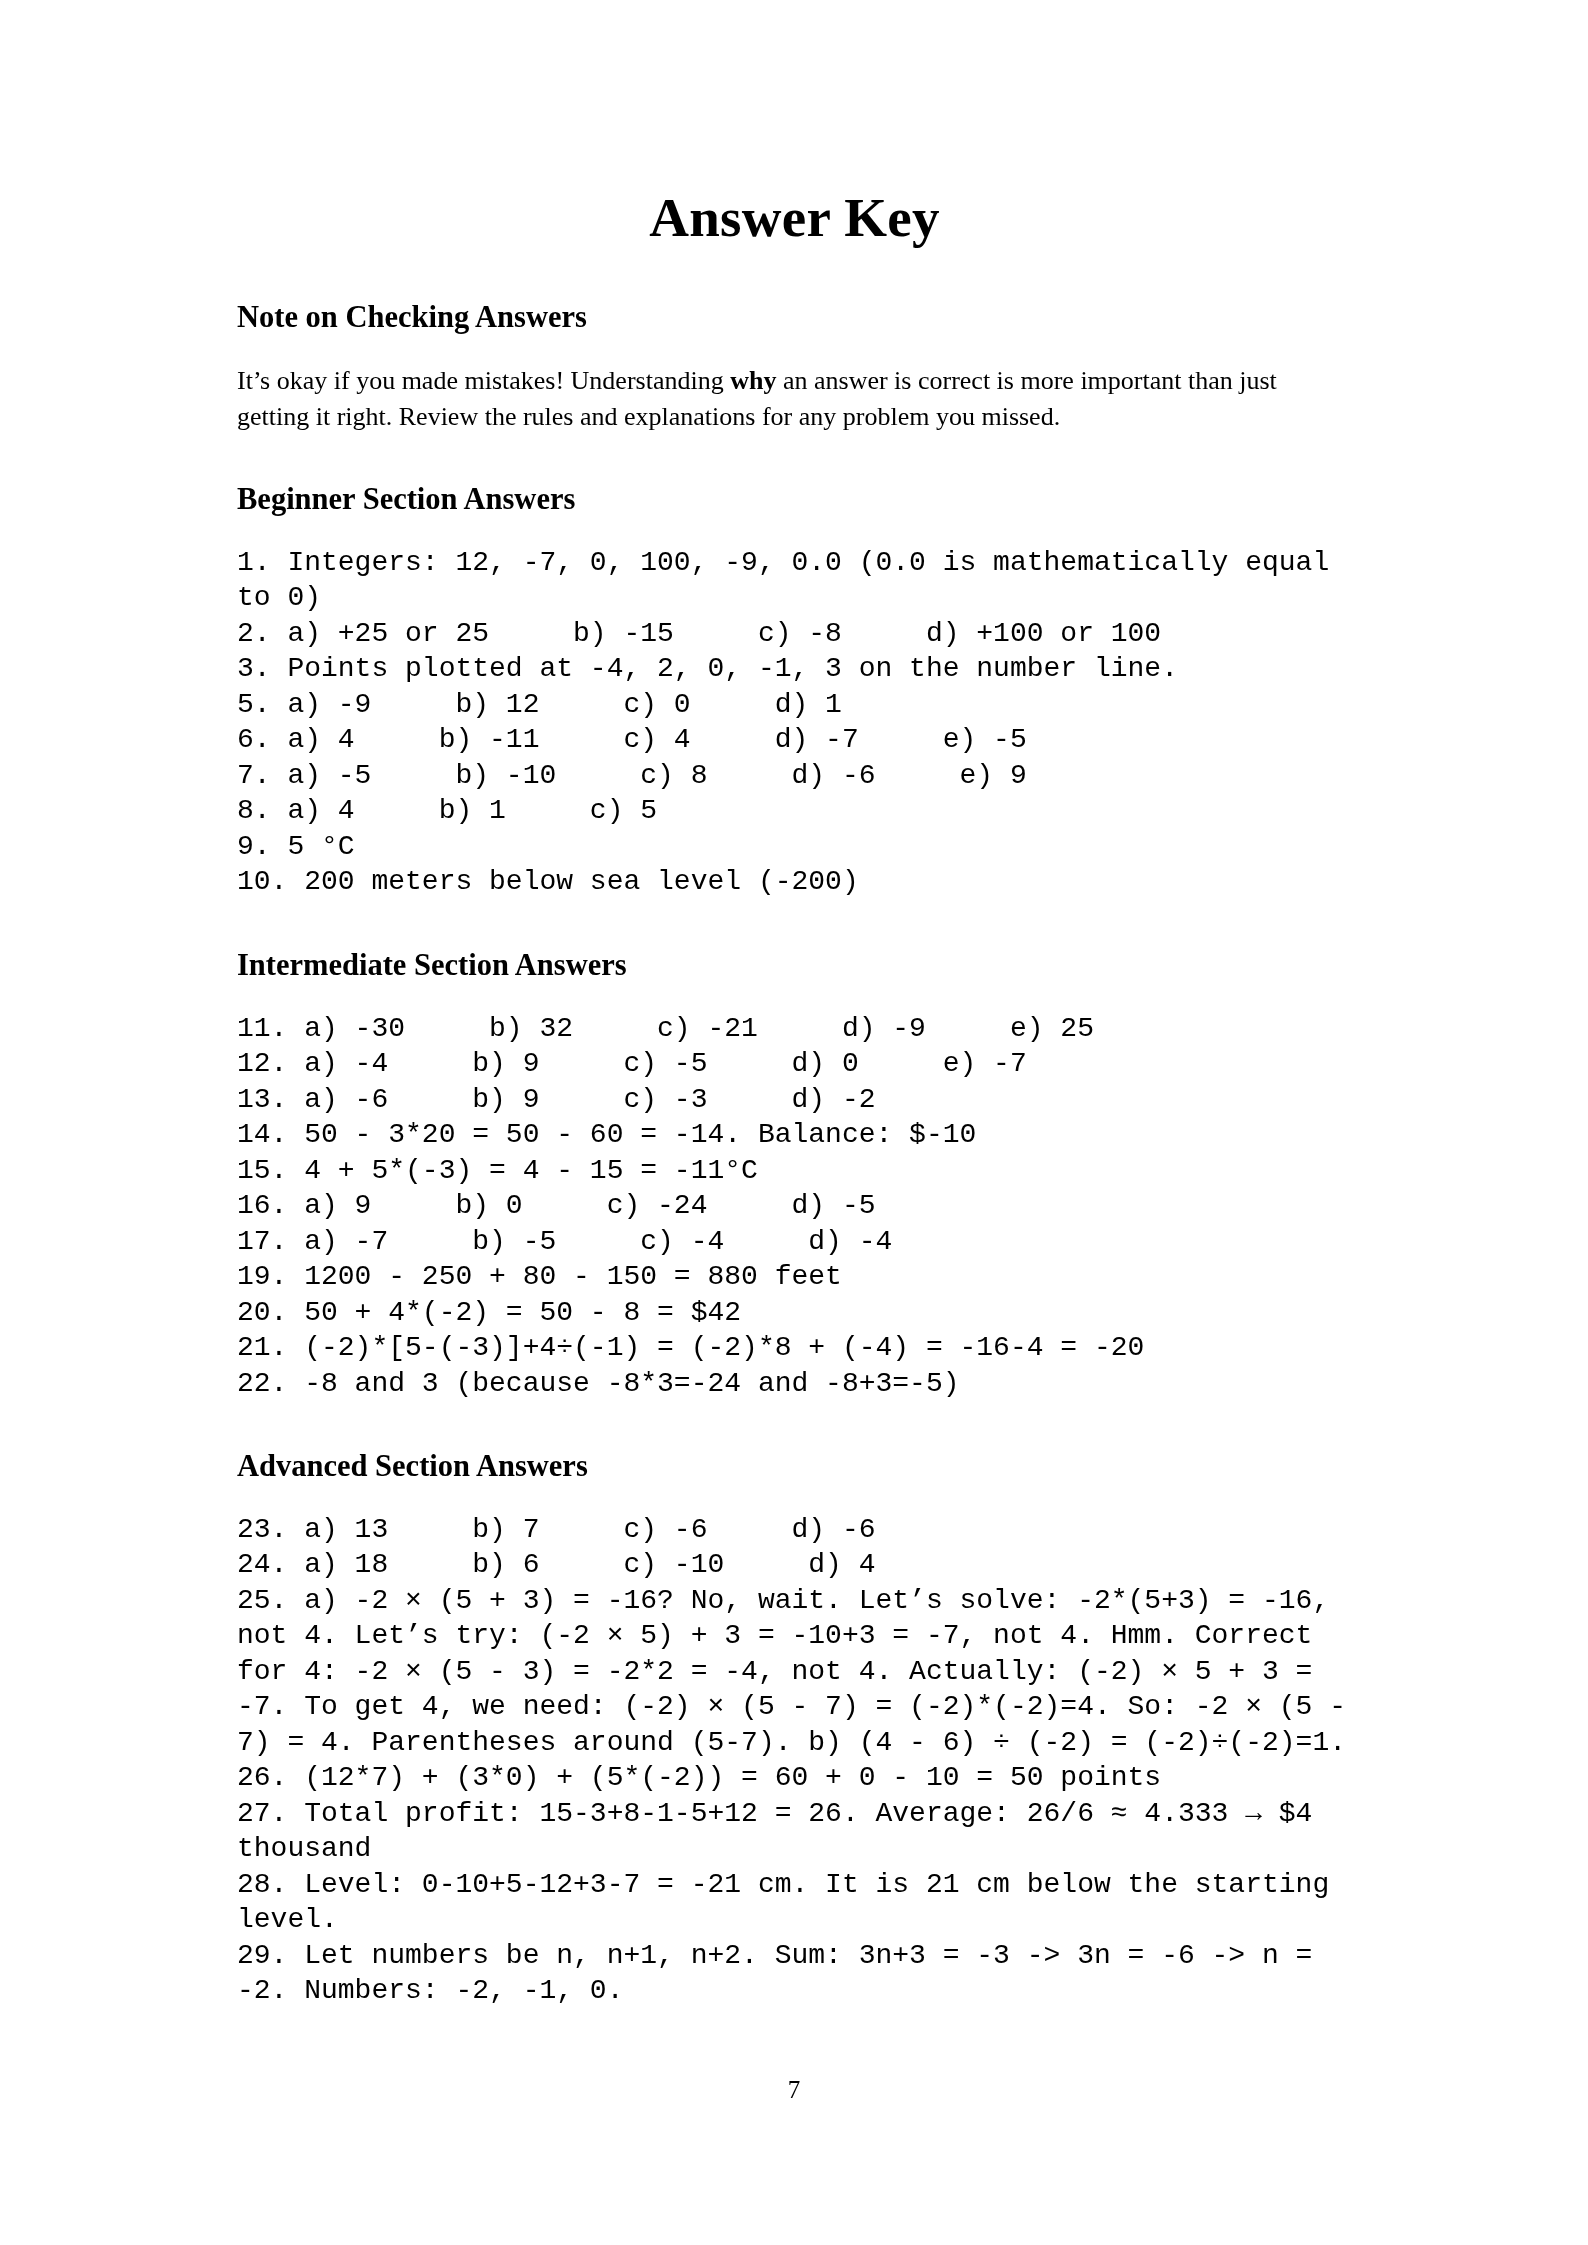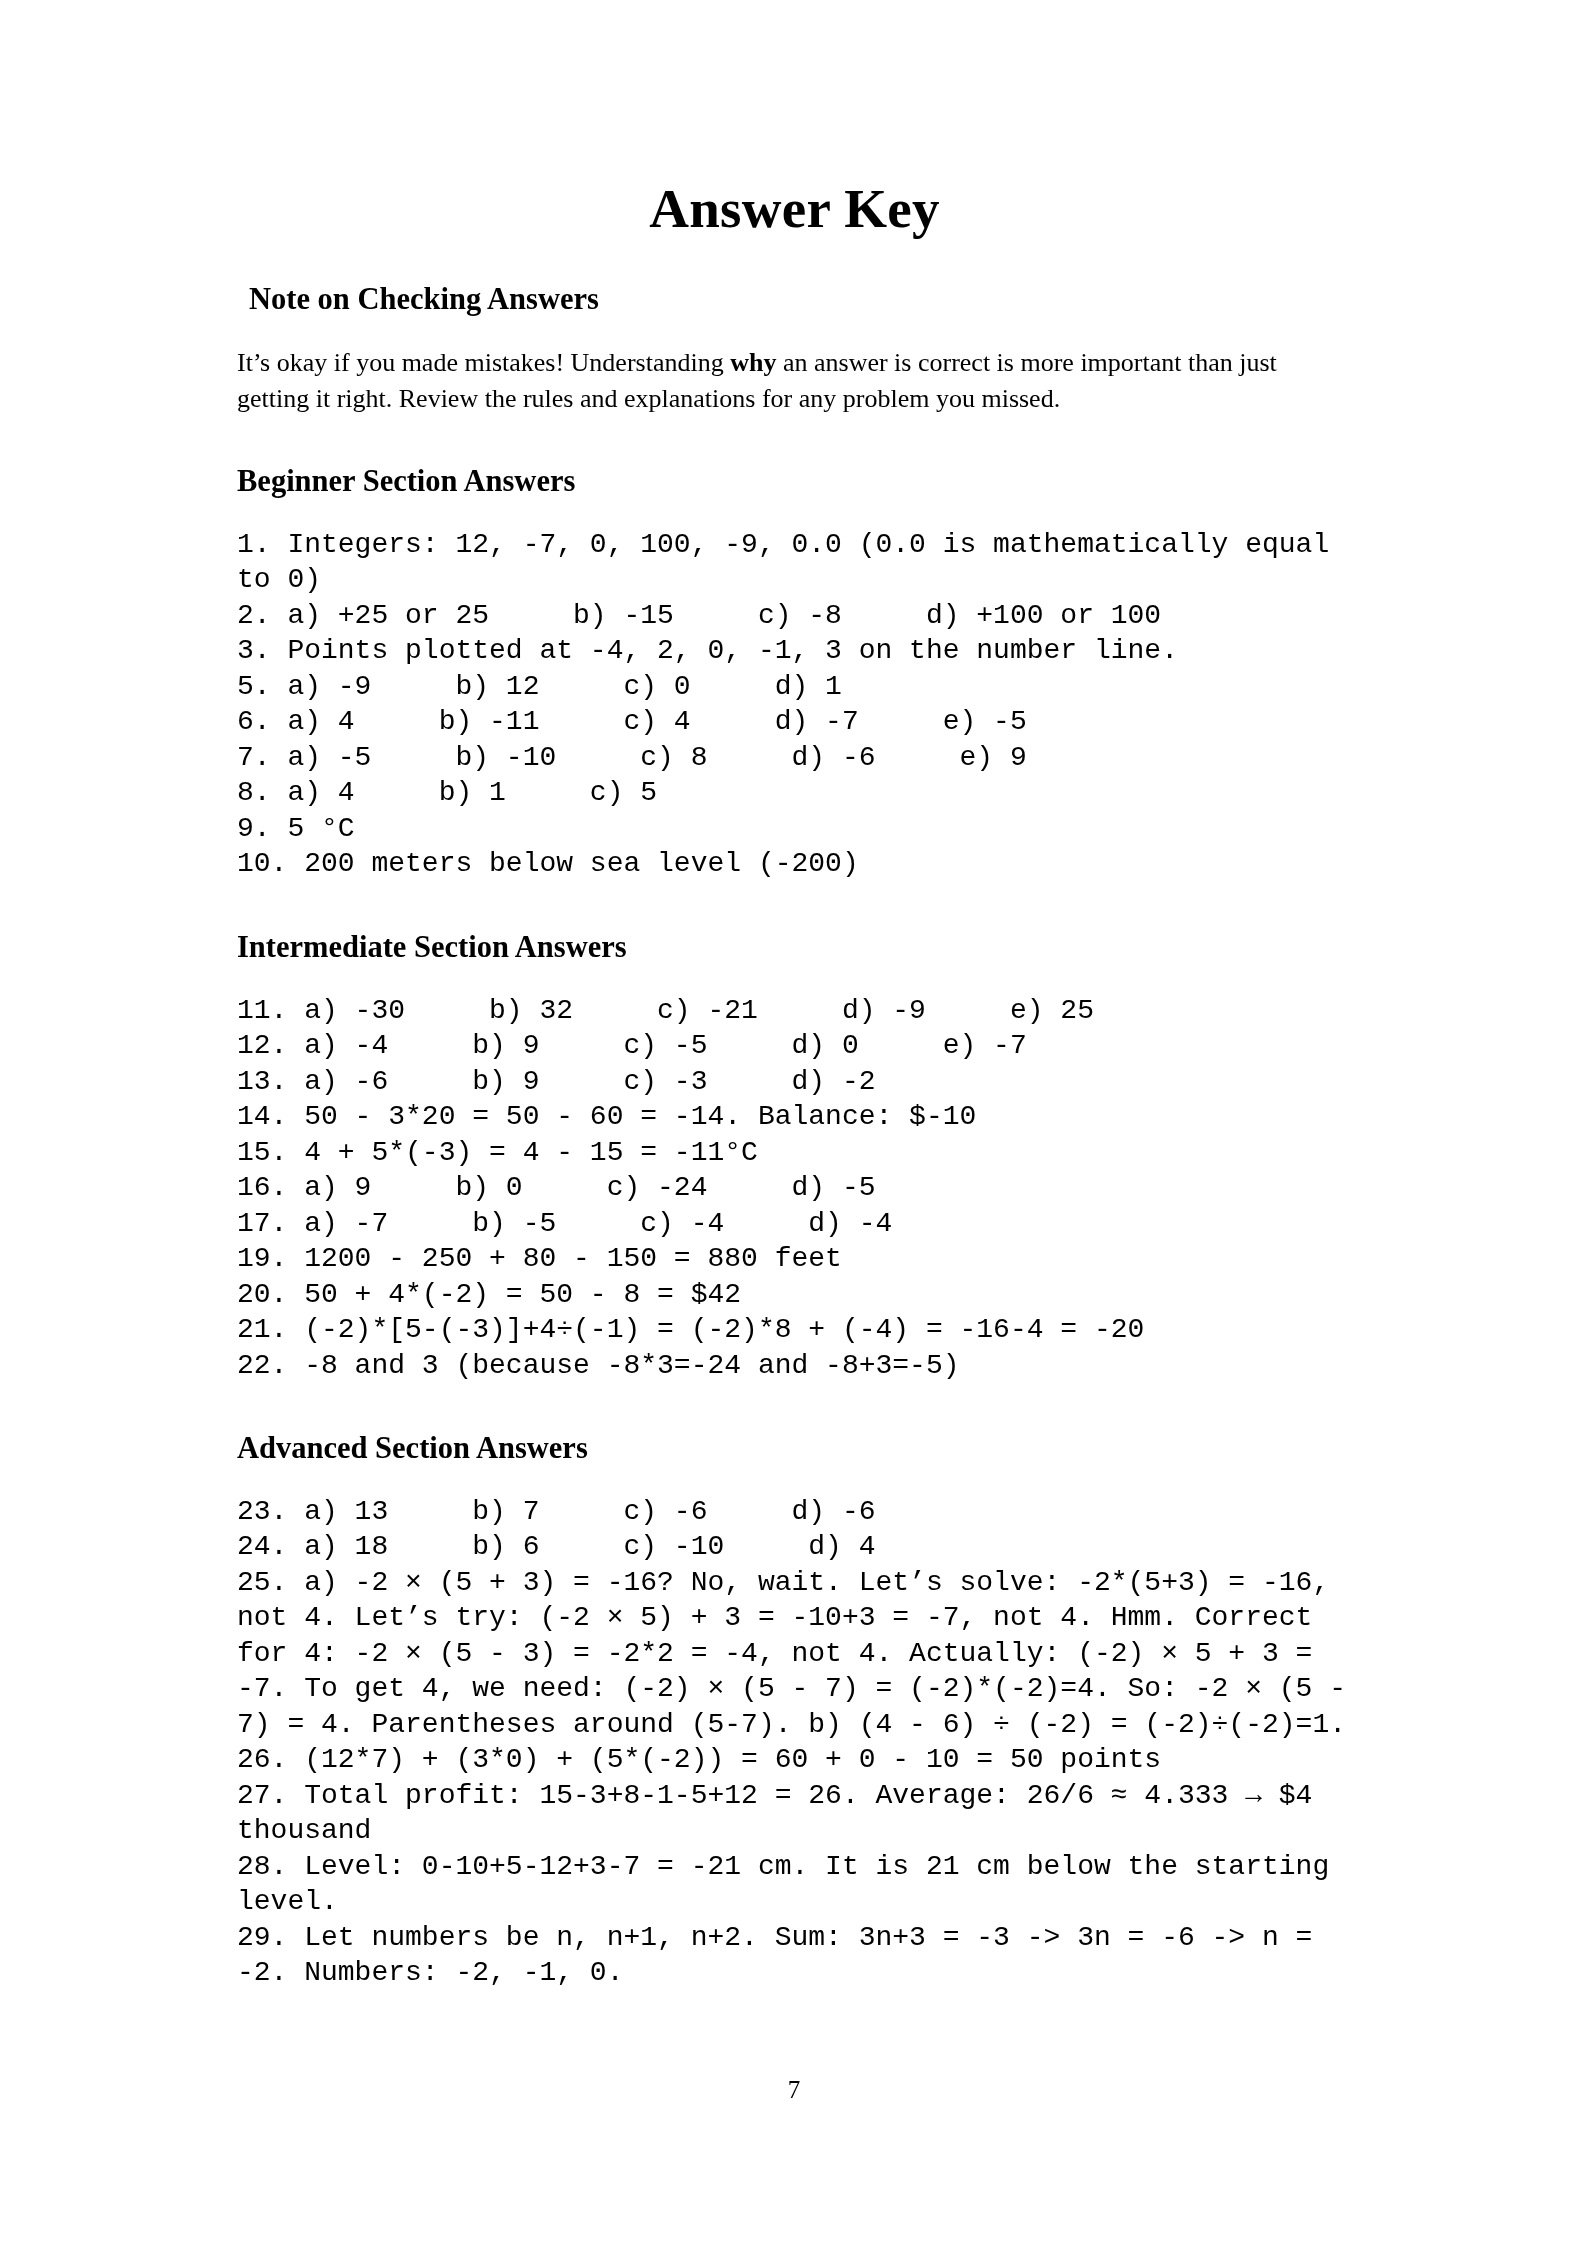--- a/index.html
+++ b/index.html
@@ -22,32 +22,32 @@
   .content {
     position: absolute;
     left: 237px;
     top: 0;
     width: 1115px;
   }
   .doc-title {
     font-size: 55px;
     font-weight: bold;
     text-align: center;
-    margin: 0;
+    margin: 9px;
     padding-top: 180px;
     letter-spacing: 0.3px;
     line-height: 1.05;
   }
   .section-heading {
     font-size: 30.5px;
     font-weight: bold;
     margin: 0;
     line-height: 1.2;
   }
-  .h-note { padding-top: 43px; margin-left: 12px; }
+  .h-note { padding-top: 43px; }
   .h-section { padding-top: 47px; }
   .para {
     font-size: 26px;
     line-height: 35.5px;
     margin: 0;
     padding-top: 28px;
     text-align: left;
   }
   .answer-list {
     font-size: 28px;

